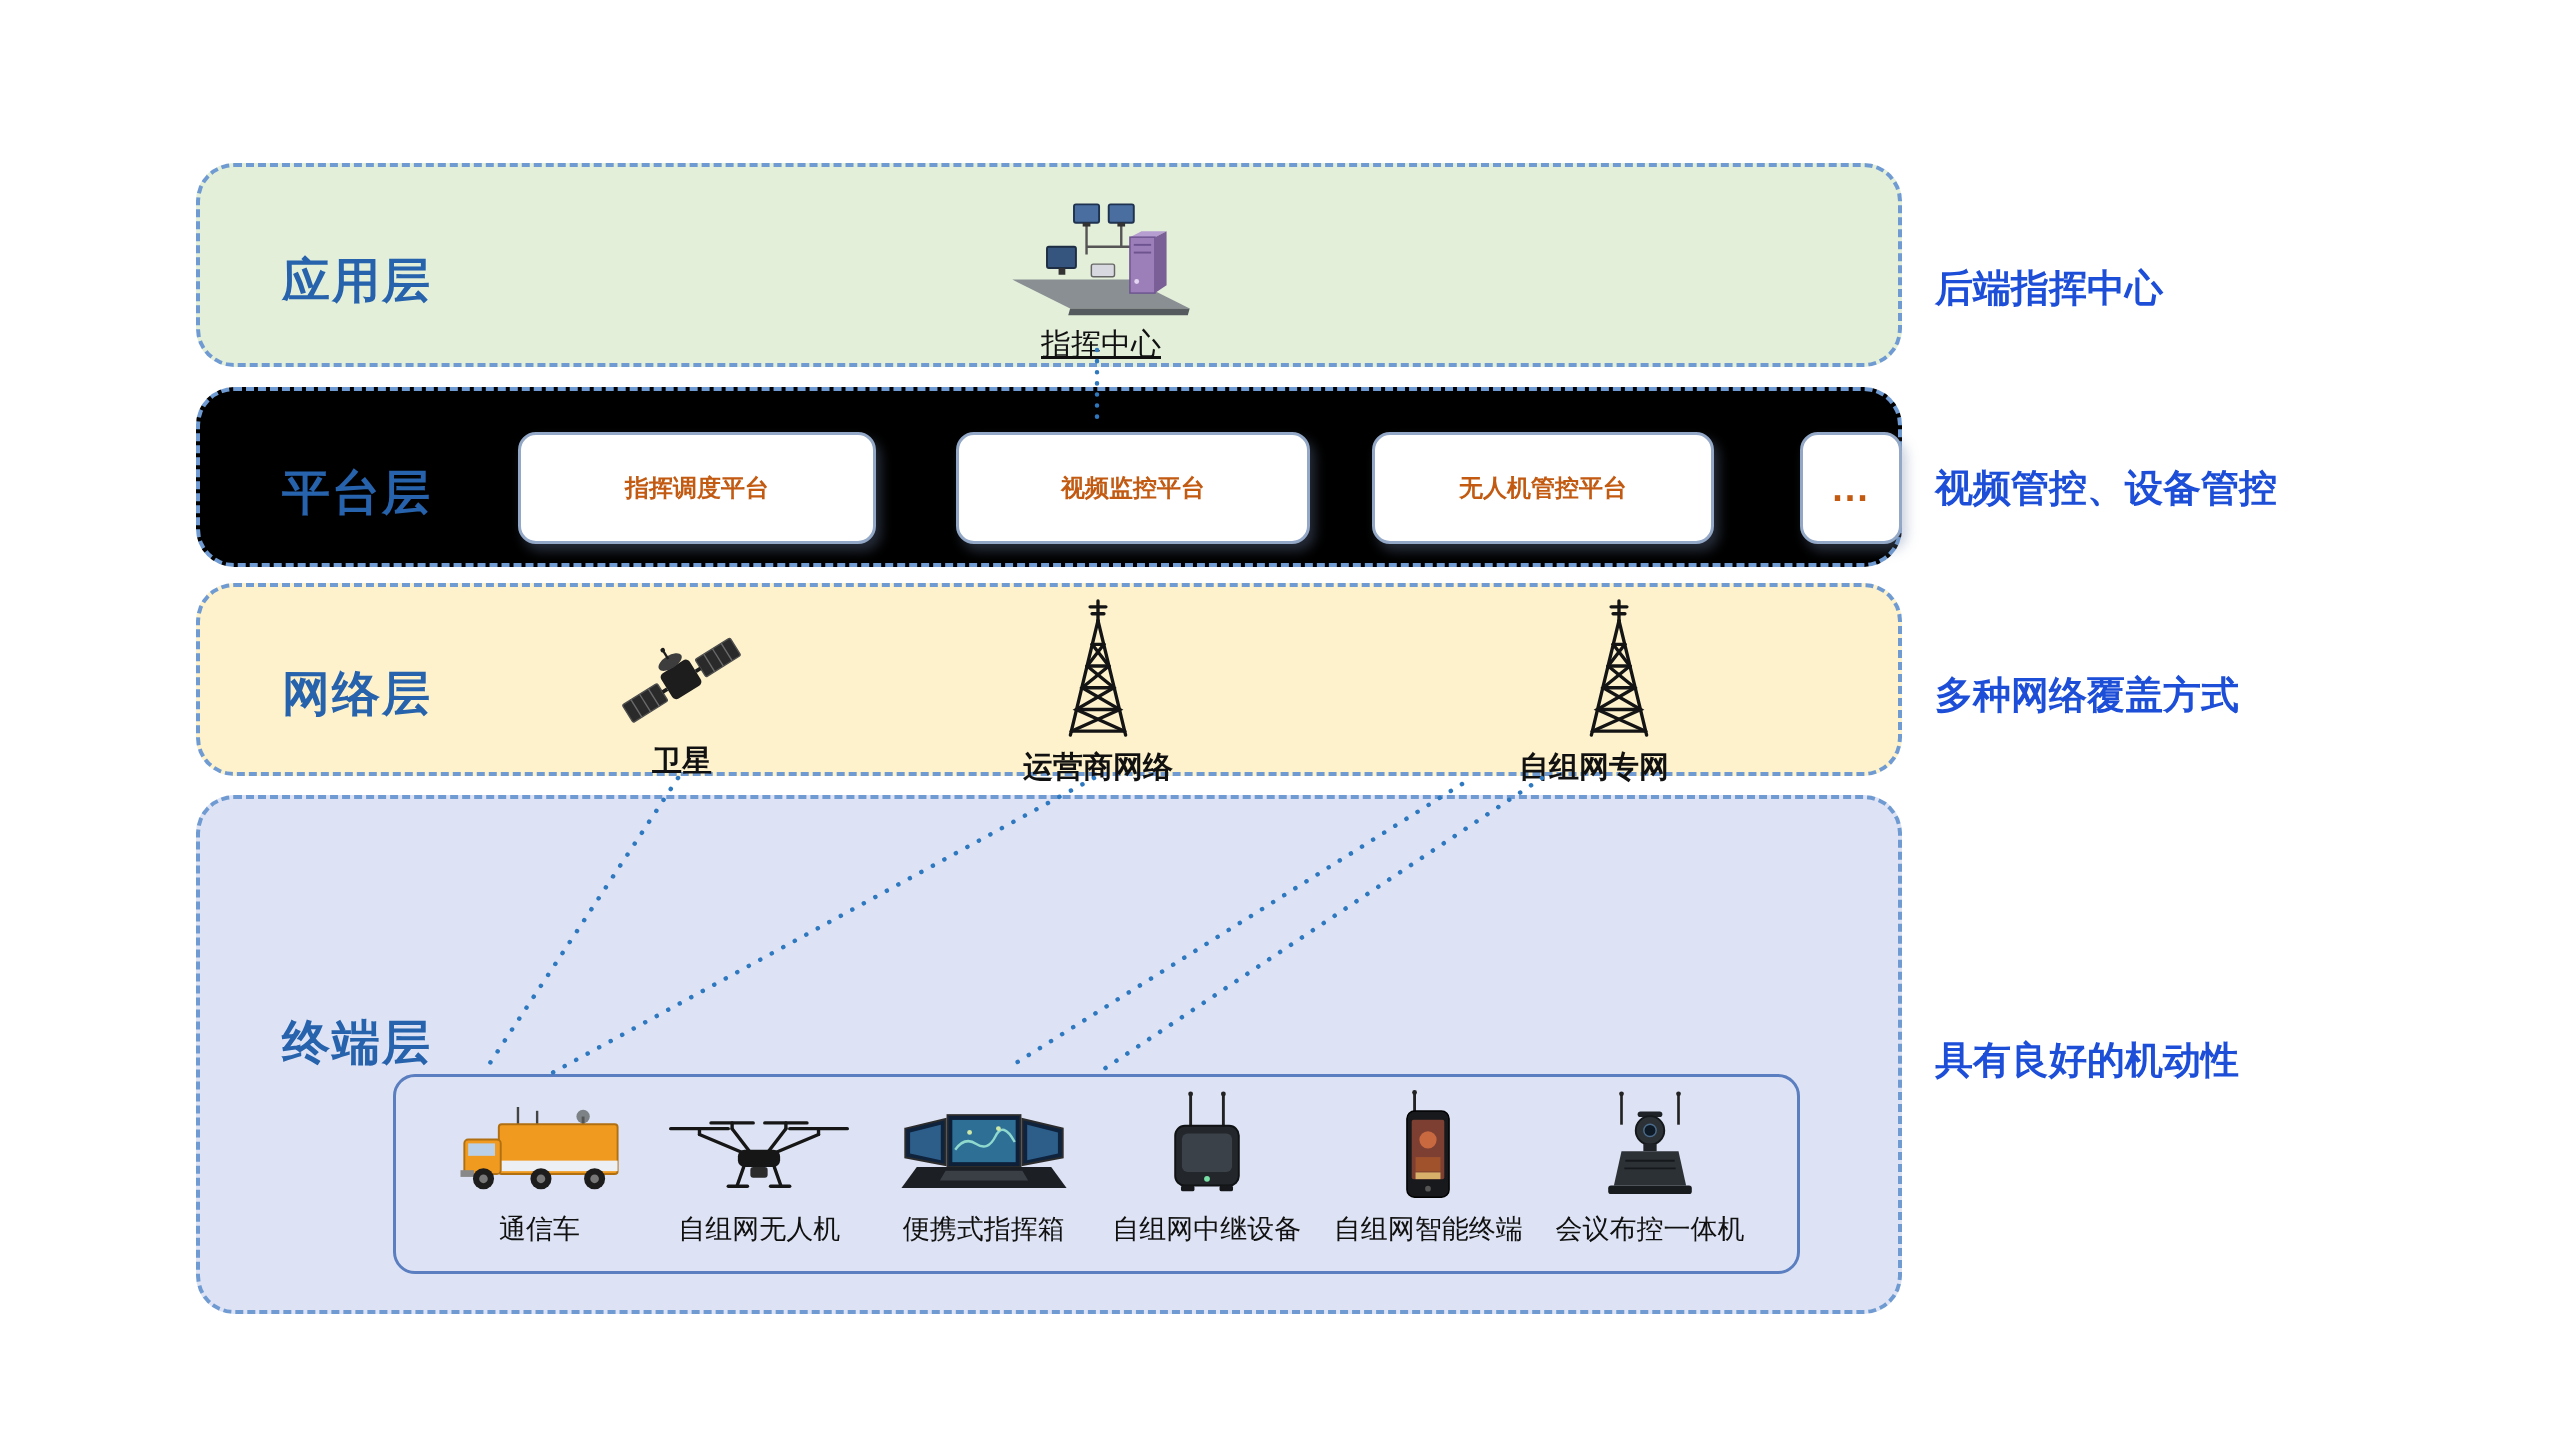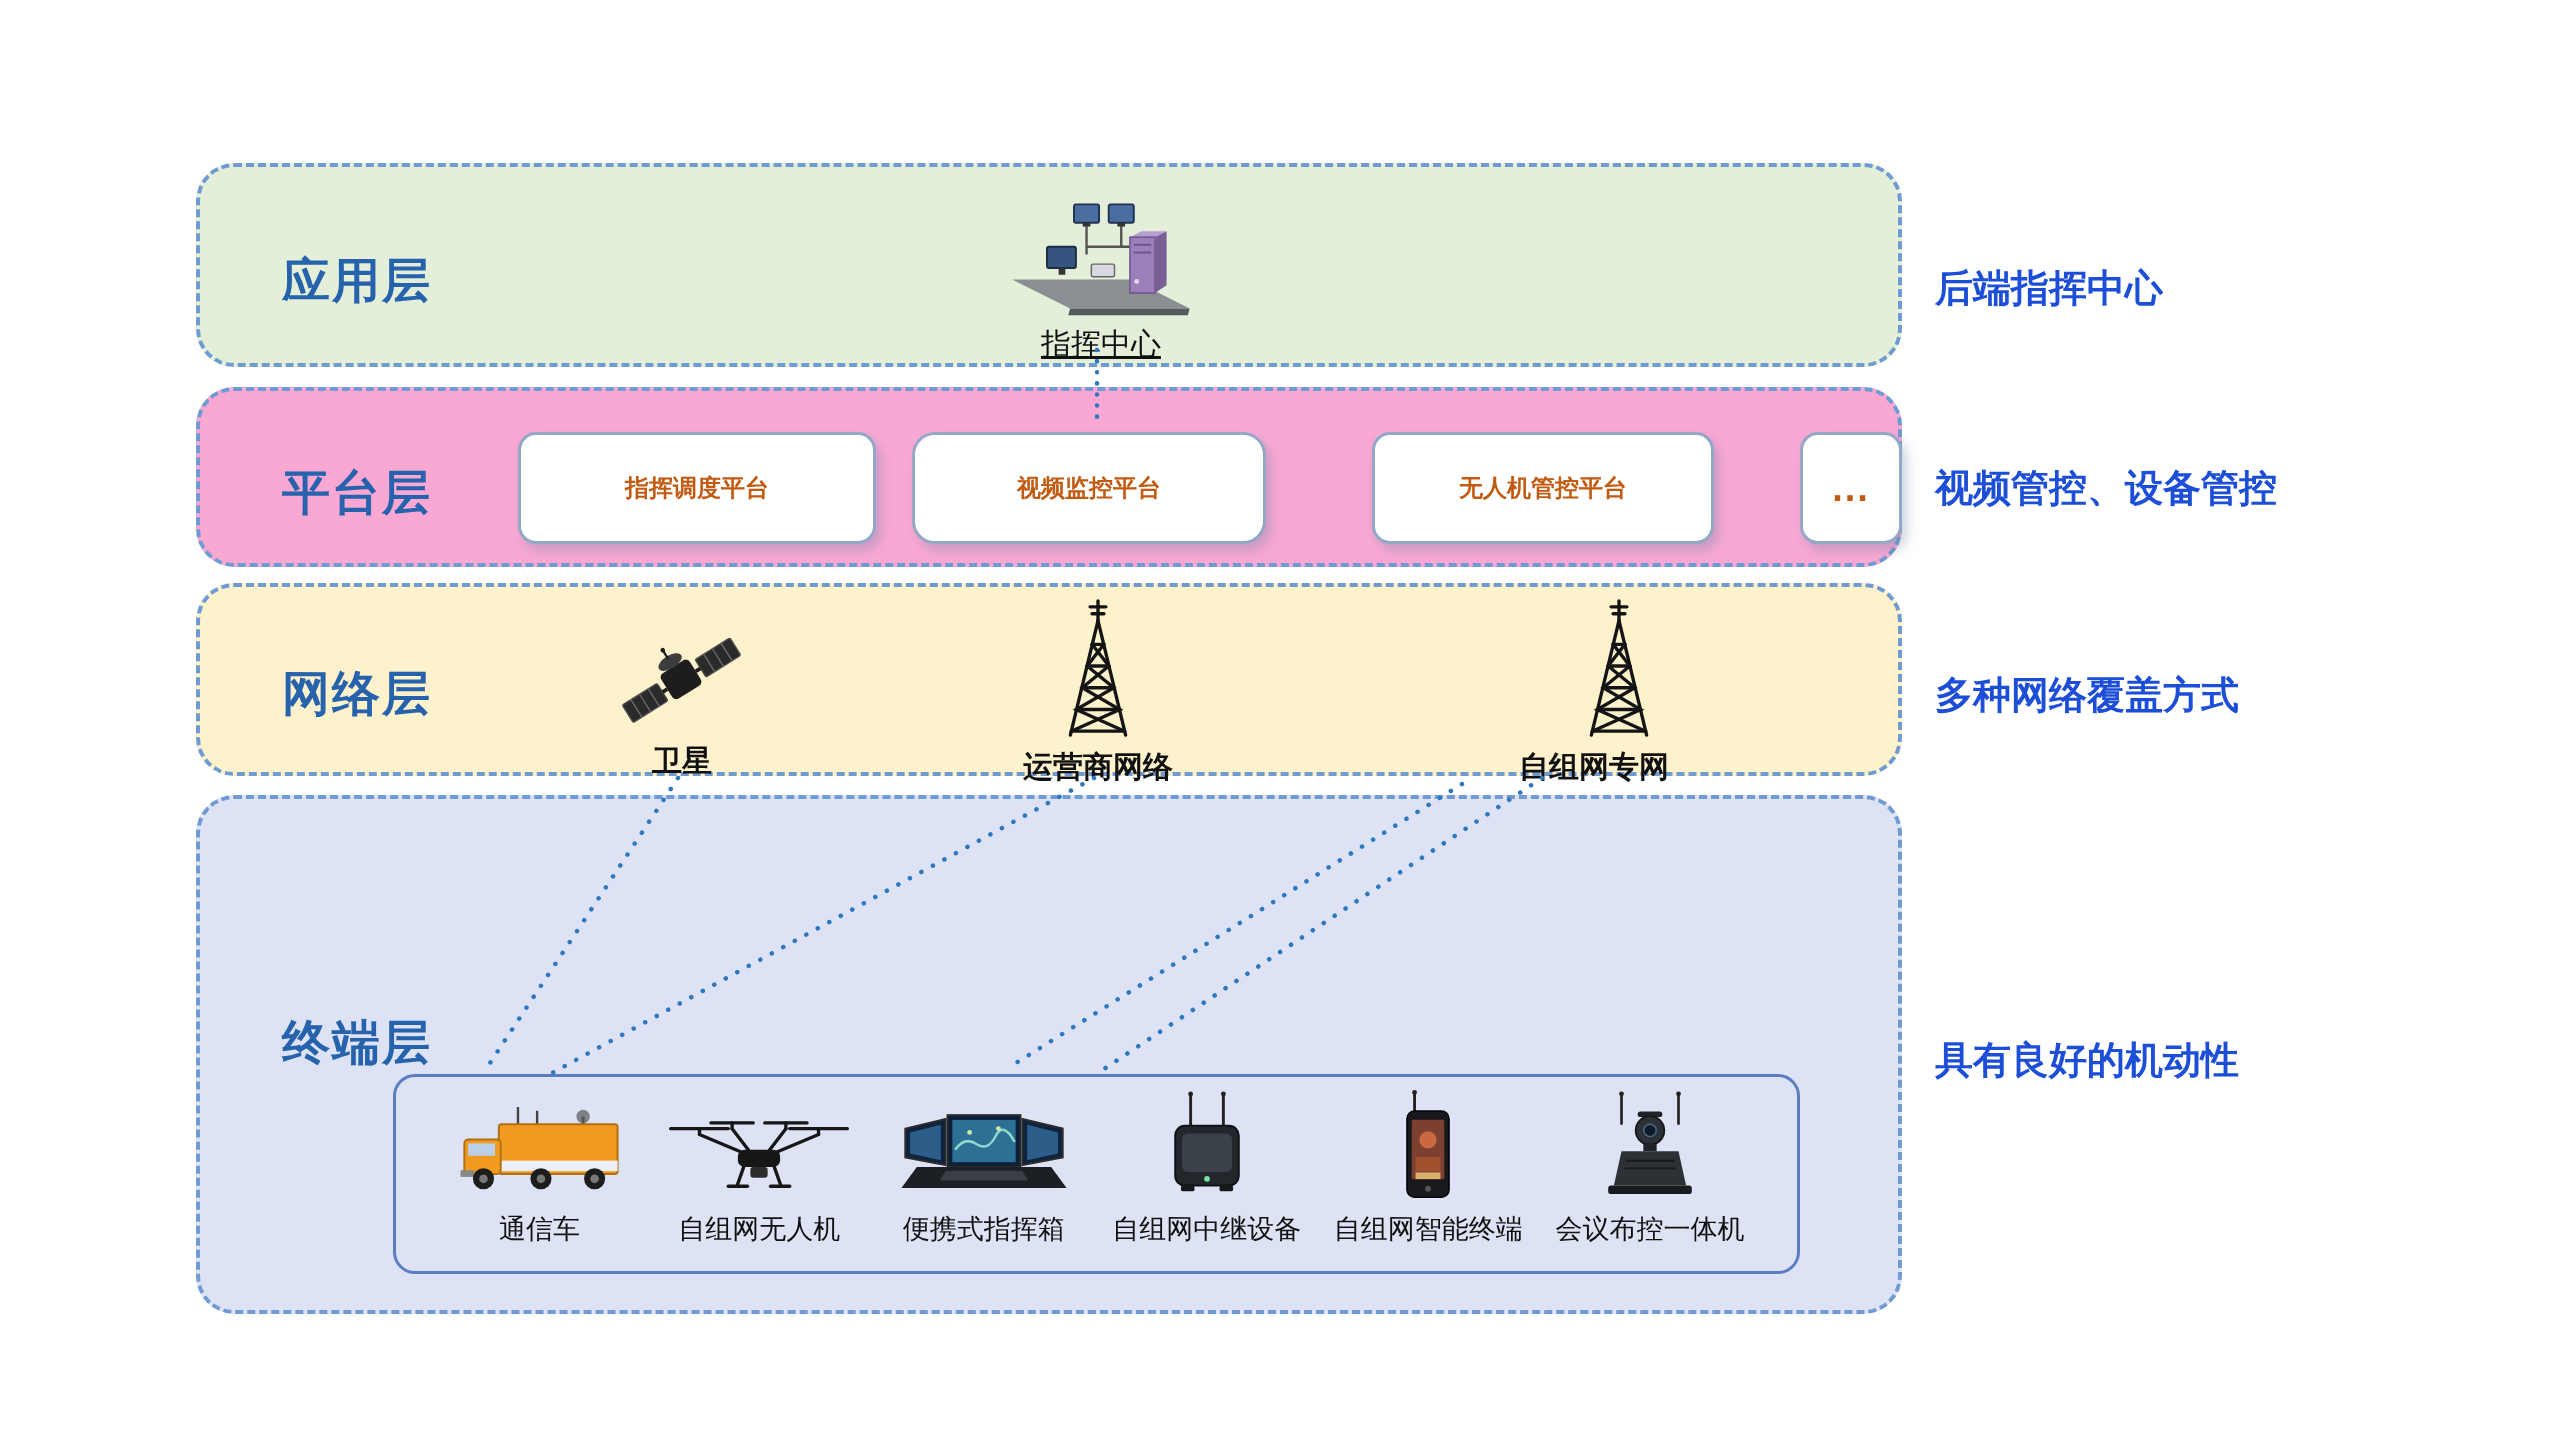--- a/index.html
+++ b/index.html
@@ -9,21 +9,21 @@
     -webkit-font-smoothing:antialiased;
   }
   .canvas{position:absolute;inset:0;width:2560px;height:1440px;padding-left:8px;}
 
   
   .layer{
     position:absolute;left:196px;width:1706px;box-sizing:border-box;
     border:4px dashed #6f9bd2;border-radius:38px;
   }
   .layer-app{top:163px;height:204px;background:#e3efd9;}
-  .layer-platform{top:387px;height:180px;background:#f9a8d4;}
+  .layer-platform{top:387px;height:180px;background:#000000;}
   .layer-network{top:583px;height:193px;background:#fdf2cc;}
   .layer-terminal{top:795px;height:519px;background:#dde3f4;}
 
   .layer-label{
     position:absolute;left:82px;font-size:48px;font-weight:bold;color:#2663ac;
     letter-spacing:2px;white-space:nowrap;
   }
   .ll-app{top:82px;}
   .ll-platform{top:70px;}
   .ll-network{top:75px;}
@@ -49,21 +49,21 @@
 
   
   .pbtn{
     position:absolute;top:41px;height:106px;background:#ffffff;
     border:3px solid #93a7c6;border-radius:18px;
     display:flex;align-items:center;justify-content:center;
     font-size:24px;font-weight:bold;color:#c25a12;white-space:nowrap;
     box-shadow:5px 7px 12px rgba(110,130,165,.35);
   }
   .pbtn-1{left:318px;width:352px;}
-  .pbtn-2{left:712px;width:348px;border-radius:23px;}
+  .pbtn-2{left:756px;width:348px;}
   .pbtn-3{left:1172px;width:336px;}
   .pbtn-dots{left:1600px;width:96px;font-size:38px;letter-spacing:2px;}
 
   
   .net-node{
     position:absolute;width:260px;display:flex;flex-direction:column;align-items:center;
   }
   .net-sat{left:352px;top:38px;}
   .net-carrier{left:768px;top:8px;}
   .net-adhoc{left:1209px;top:8px;align-items:flex-end;}

